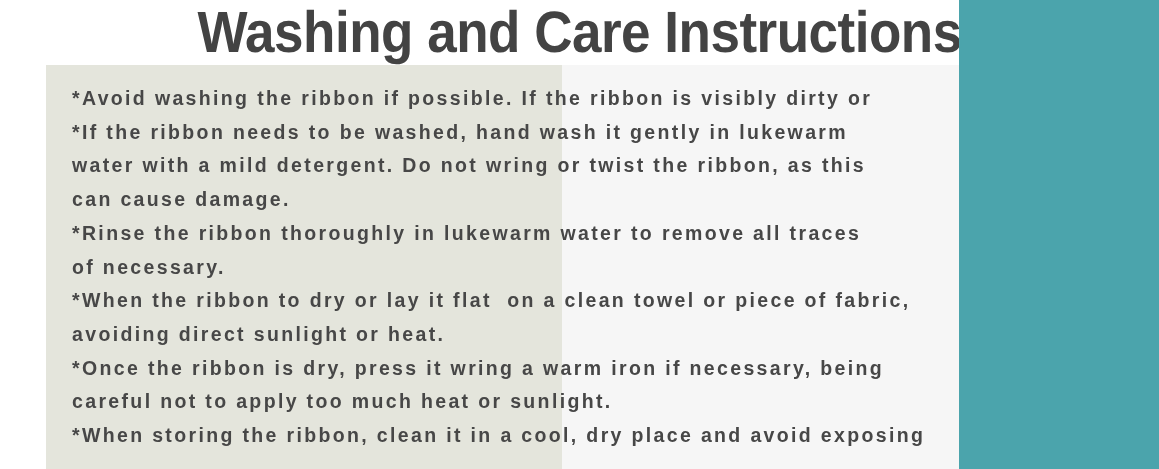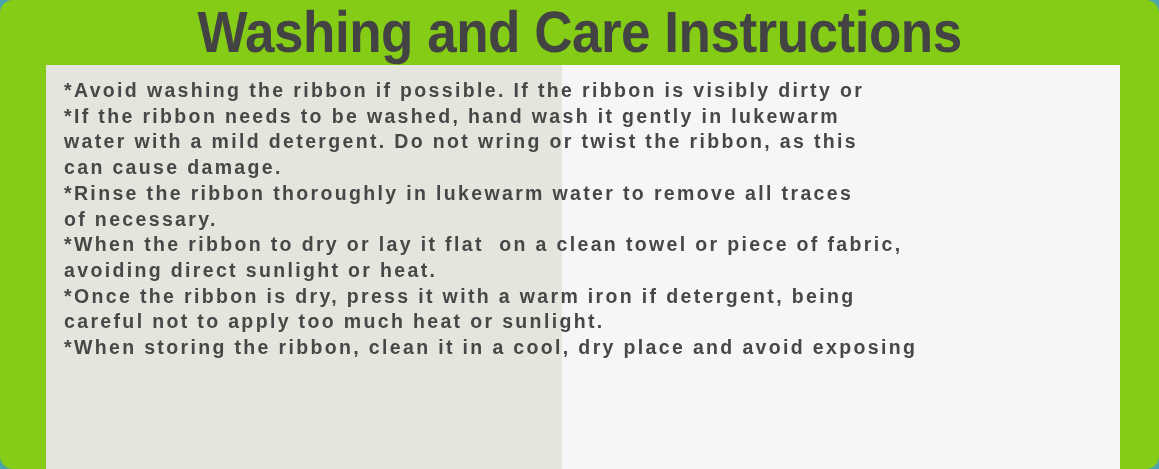--- a/index.html
+++ b/index.html
@@ -9,25 +9,24 @@
   body {
     width: 1159px;
     height: 469px;
     overflow: hidden;
     font-family: "Liberation Sans", sans-serif;
     background: #4ba4ac;
   }
 
   #poster {
     position: relative;
-    width: 1159px;
+    width: 959px;
     height: 469px;
-    background: #84cc16;
+    background: #ffffff;
     overflow: hidden;
-    border-radius: 13px;
   }
 
   
   #title-bar {
     position: absolute;
     left: 0;
     top: 0;
     width: 1159px;
     height: 65px;
     display: flex;
@@ -90,21 +89,21 @@
   }
   .instr-line {
     font-family: "Liberation Sans Narrow", "Liberation Sans", sans-serif;
     font-weight: bold;
     font-size: 19.5px;
     line-height: 25.7px;
     letter-spacing: 2.35px;
     color: #4a4a4a;
     color: #474747;
     white-space: pre;
-    margin: 0;
+    margin: 8px;
     padding: 0;
   }
 </style>
 </head>
 <body>
 
 <div id="poster">
 
   <div id="title-bar">
     <h1 id="poster-title">Washing and Care Instructions</h1>
@@ -116,19 +115,19 @@
 
     <div id="instructions">
       <div class="instr-line">*Avoid washing the ribbon if possible. If the ribbon is visibly dirty or</div>
       <div class="instr-line">*If the ribbon needs to be washed, hand wash it gently in lukewarm</div>
       <div class="instr-line">water with a mild detergent. Do not wring or twist the ribbon, as this</div>
       <div class="instr-line">can cause damage.</div>
       <div class="instr-line">*Rinse the ribbon thoroughly in lukewarm water to remove all traces</div>
       <div class="instr-line">of necessary.</div>
       <div class="instr-line">*When the ribbon to dry or lay it flat  on a clean towel or piece of fabric,</div>
       <div class="instr-line">avoiding direct sunlight or heat.</div>
-      <div class="instr-line">*Once the ribbon is dry, press it with a warm iron if detergent, being</div>
+      <div class="instr-line">*Once the ribbon is dry, press it wring a warm iron if necessary, being</div>
       <div class="instr-line">careful not to apply too much heat or sunlight.</div>
       <div class="instr-line">*When storing the ribbon, clean it in a cool, dry place and avoid exposing</div>
     </div>
   </div>
 
 </div>
 
 </body></html>

